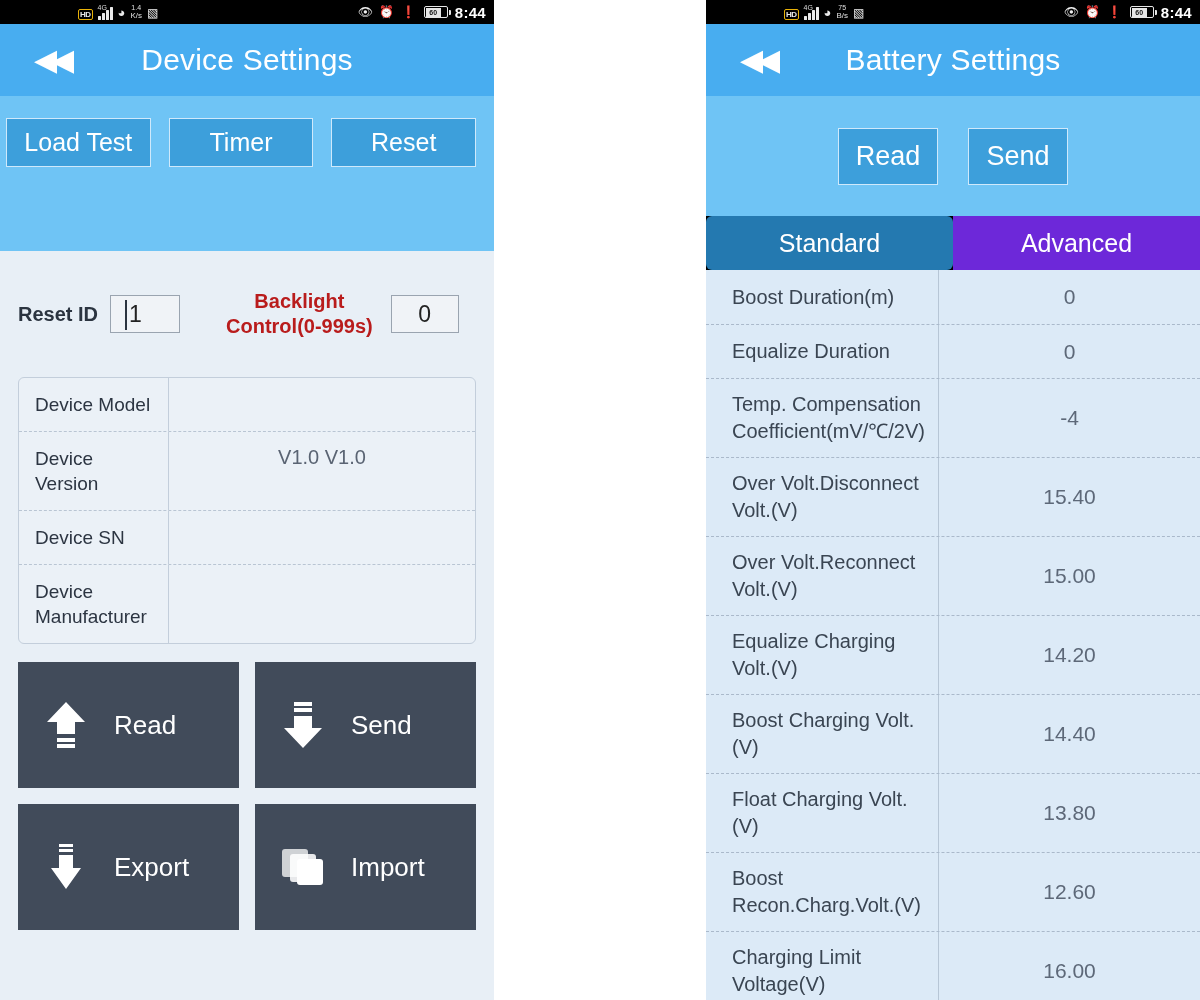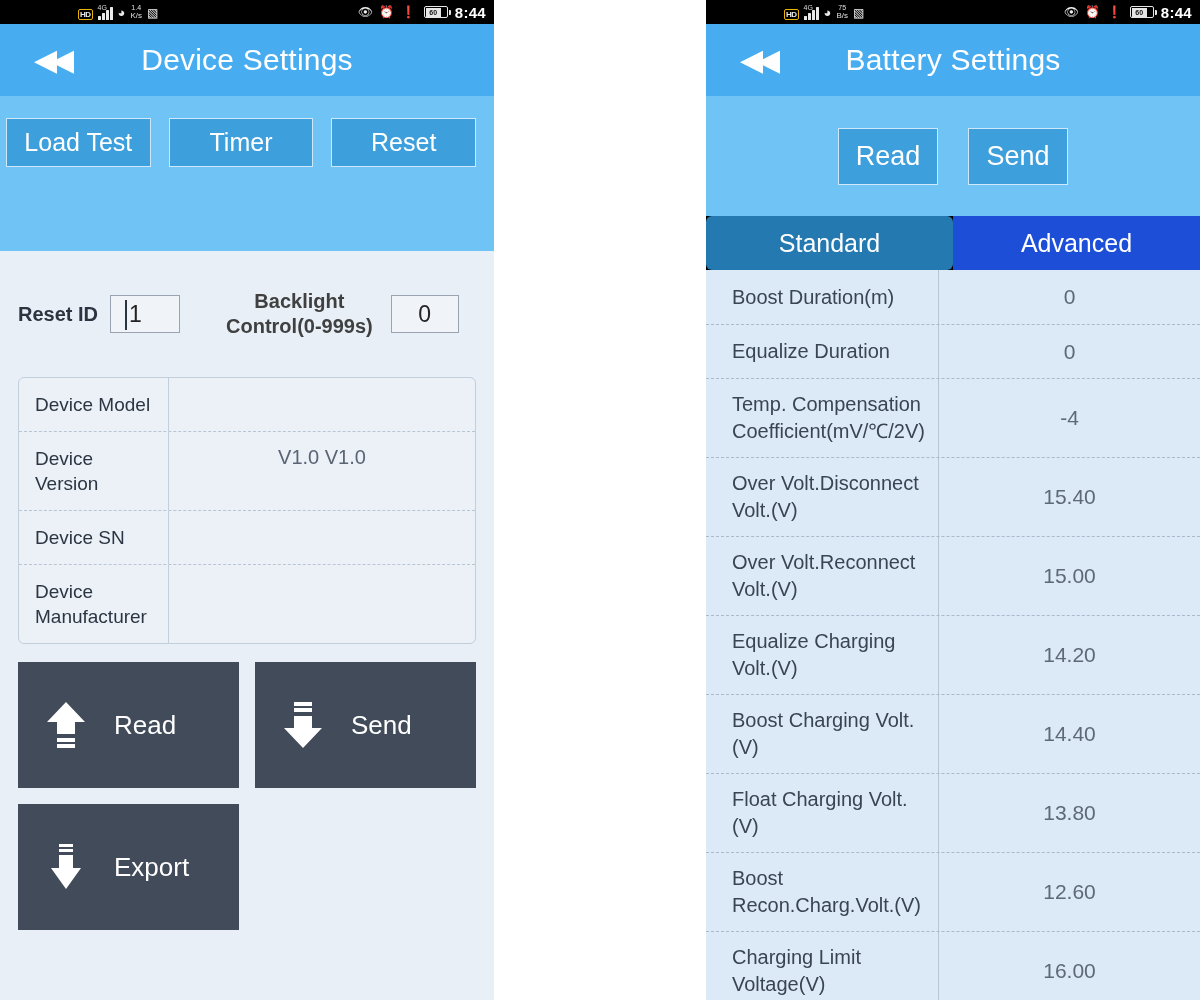--- a/index.html
+++ b/index.html
@@ -83,21 +83,21 @@
   .inpt {
     background: #F0F3F7; border: 1px solid #9aa4b0; margin-left: 12px;
     height: 38px; display: flex; align-items: center;
   }
   #device-id-input { width: 70px; padding-left: 18px; position: relative; }
   #device-id-input .caret {
     position: absolute; left: 14px; top: 4px; width: 2px; height: 30px; background: #2b3440;
   }
   #device-id-input span, #backlight-input span { font-size: 23px; color: #222; }
   .bl-label {
-    font-size: 20px; font-weight: bold; color: #404040; line-height: 25px;
+    font-size: 20px; font-weight: bold; color: #b91c1c; line-height: 25px;
     margin-left: 46px; text-align: center;
   }
   #backlight-input { width: 68px; justify-content: center; margin-left: 18px; }
 
   .info-table {
     margin: 38px 18px 0 18px; border: 1px solid #c3cedb; border-radius: 6px;
     background: #EBF1F7; overflow: hidden; position: relative;
   }
   .info-row { display: flex; position: relative; }
   .info-row + .info-row { border-top: 1px dashed #b9c5d3; }
@@ -114,21 +114,21 @@
     display: flex; align-items: center; color: #fff;
   }
   .dark-btn .ico { width: 96px; flex: none; display: flex; align-items: center; justify-content: center; }
   .dark-btn .lbl { font-size: 26px; font-weight: 500; }
 
   
   .tabs { display: flex; height: 54px; }
   .tab { flex: 1; display: flex; align-items: center; justify-content: center;
          color: #fff; font-size: 25px; }
   .tab.standard { background: #2479B0; border-radius: 6px; }
-  .tab.advanced { background: #1d4ed8; }
+  .tab.advanced { background: #6d28d9; }
 
   
   .settings-list { background: #DCEAF7; height: 730px; overflow: hidden; position: relative; }
   .set-row { display: flex; align-items: center; min-height: 54px; position: relative; }
   .set-row + .set-row { border-top: 1px dashed #aab9cb; }
   .set-key {
     width: 232px; flex: none; padding: 12px 8px 12px 26px;
     font-size: 20px; color: #3a4552; line-height: 27px;
   }
   .set-sep { width: 1px; align-self: stretch; background: #b7c6d6; flex: none; }
@@ -252,20 +252,30 @@
           <span class="ico">
             <svg width="42" height="50" viewBox="0 0 42 50" fill="#fff">
               <rect x="14" y="2" width="14" height="3"></rect>
               <rect x="14" y="7" width="14" height="3"></rect>
               <polygon points="14,13 28,13 28,26 36,26 21,47 6,26 14,26"></polygon>
             </svg>
           </span>
           <span class="lbl">Export</span>
         </div>
 
+        <div class="dark-btn">
+          <span class="ico">
+            <svg width="46" height="44" viewBox="0 0 46 44" fill="#fff">
+              <rect x="2" y="4" width="26" height="28" rx="3" opacity="0.75"></rect>
+              <rect x="10" y="9" width="26" height="28" rx="3" opacity="0.88"></rect>
+              <rect x="17" y="14" width="26" height="26" rx="3"></rect>
+            </svg>
+          </span>
+          <span class="lbl">Import</span>
+        </div>
 
       </div>
     </div>
   </div>
 
   <div class="phone" id="phone-right">
 
     <div class="statusbar">
       <div class="sb-left">
         <span class="sb-hd">HD</span>

